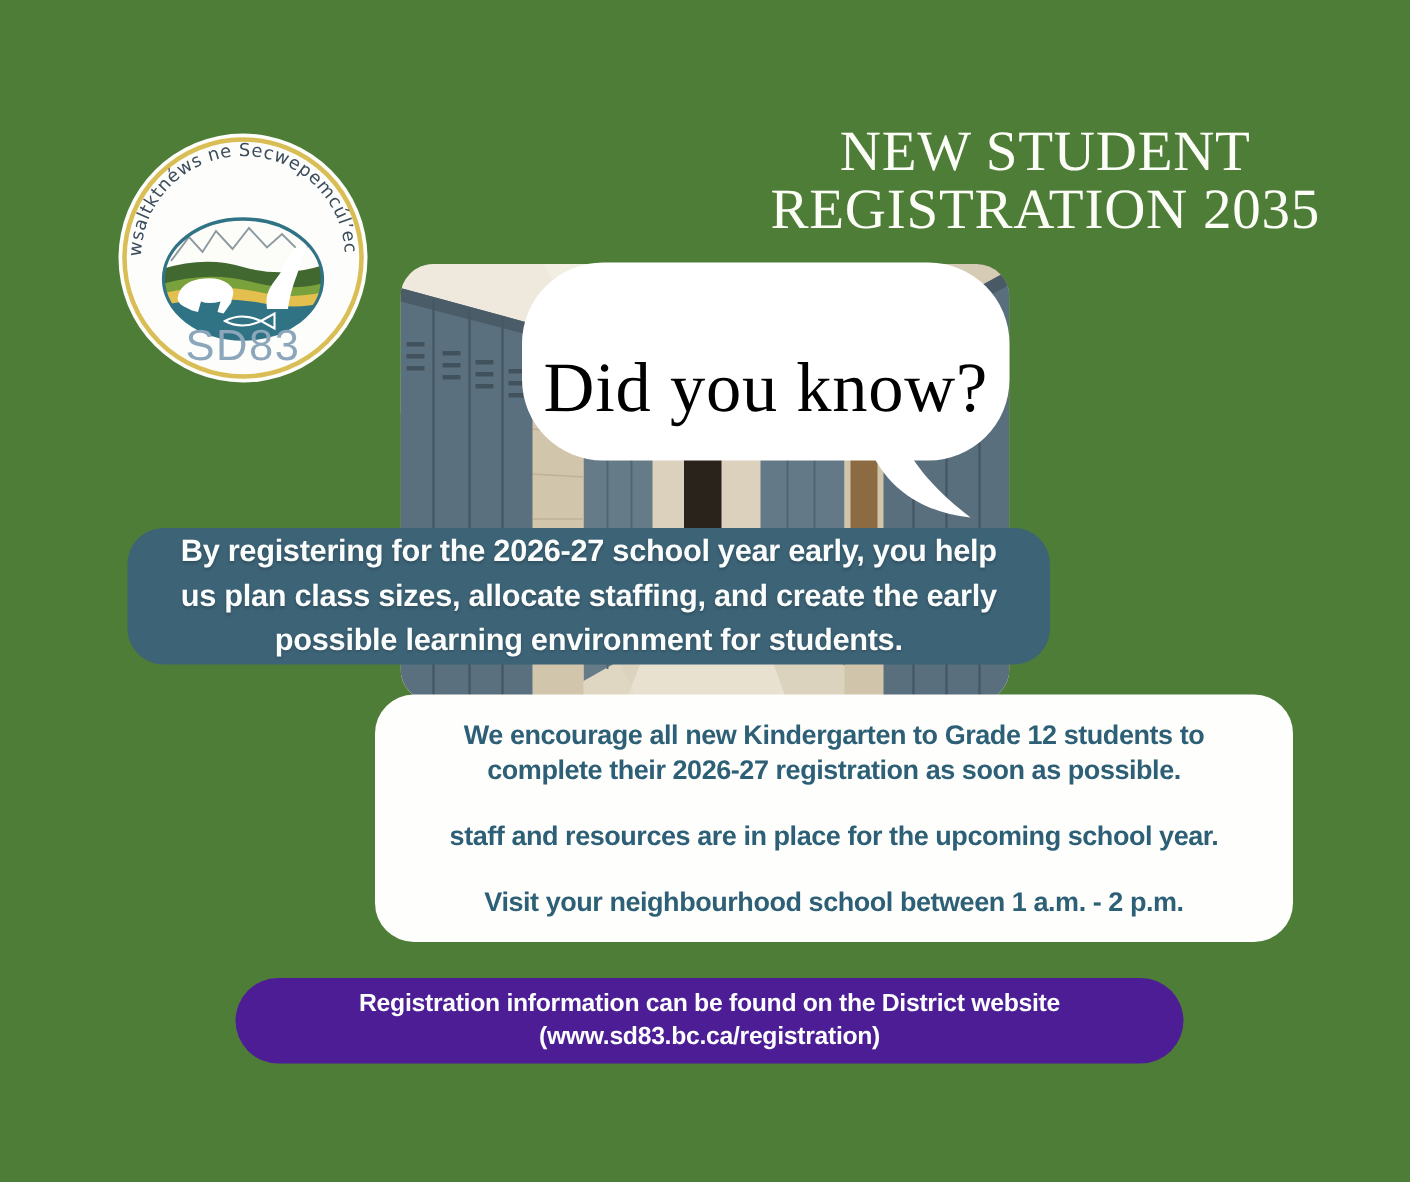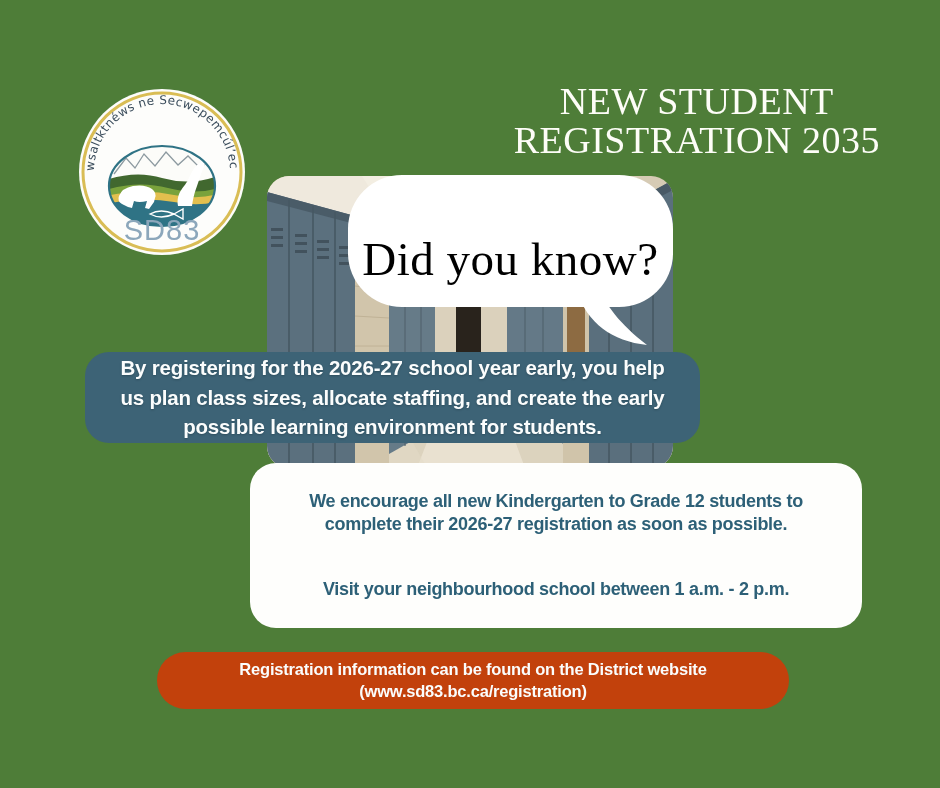--- a/index.html
+++ b/index.html
@@ -35,21 +35,21 @@
   
   .infobox{position:absolute;left:250px;top:463px;width:612px;height:165px;
          background:#fefefc;border-radius:26px;display:flex;flex-direction:column;
          align-items:center;justify-content:center;gap:21px;}
   .infobox .para{display:flex;flex-direction:column;align-items:center;}
   .infobox .line{color:#2d6077;font-size:18px;font-weight:bold;line-height:23px;
          letter-spacing:-0.3px;white-space:nowrap;}
 
   
   .pill{position:absolute;left:157px;top:652px;width:632px;height:57px;
-         background:#c2410c;border-radius:29px;display:flex;flex-direction:column;
+         background:#4c1d95;border-radius:29px;display:flex;flex-direction:column;
          align-items:center;justify-content:center;}
   .pill .line{color:#fbfdfd;font-size:16.5px;font-weight:bold;line-height:21.5px;
          letter-spacing:-0.2px;white-space:nowrap;}
 
   .arc-text{font-family:"DejaVu Sans",sans-serif;font-size:12px;letter-spacing:0.4px;fill:#3b4d5c;}
   .sd83-text{font-family:"Liberation Sans",sans-serif;font-size:29px;letter-spacing:1px;fill:#8ca7bb;}
 </style>
 </head>
 <body>
 
@@ -187,20 +187,21 @@
     <div class="line">us plan class sizes, allocate staffing, and create the early</div>
     <div class="line">possible learning environment for students.</div>
   </div>
 
   <div class="infobox">
     <div class="para">
       <div class="line">We encourage all new Kindergarten to Grade 12 students to</div>
       <div class="line">complete their 2026-27 registration as soon as possible.</div>
     </div>
     <div class="para">
+      <div class="line">staff and resources are in place for the upcoming school year.</div>
     </div>
     <div class="para">
       <div class="line">Visit your neighbourhood school between 1 a.m. - 2 p.m.</div>
     </div>
   </div>
 
   <div class="pill">
     <div class="line">Registration information can be found on the District website</div>
     <div class="line">(www.sd83.bc.ca/registration)</div>
   </div>

